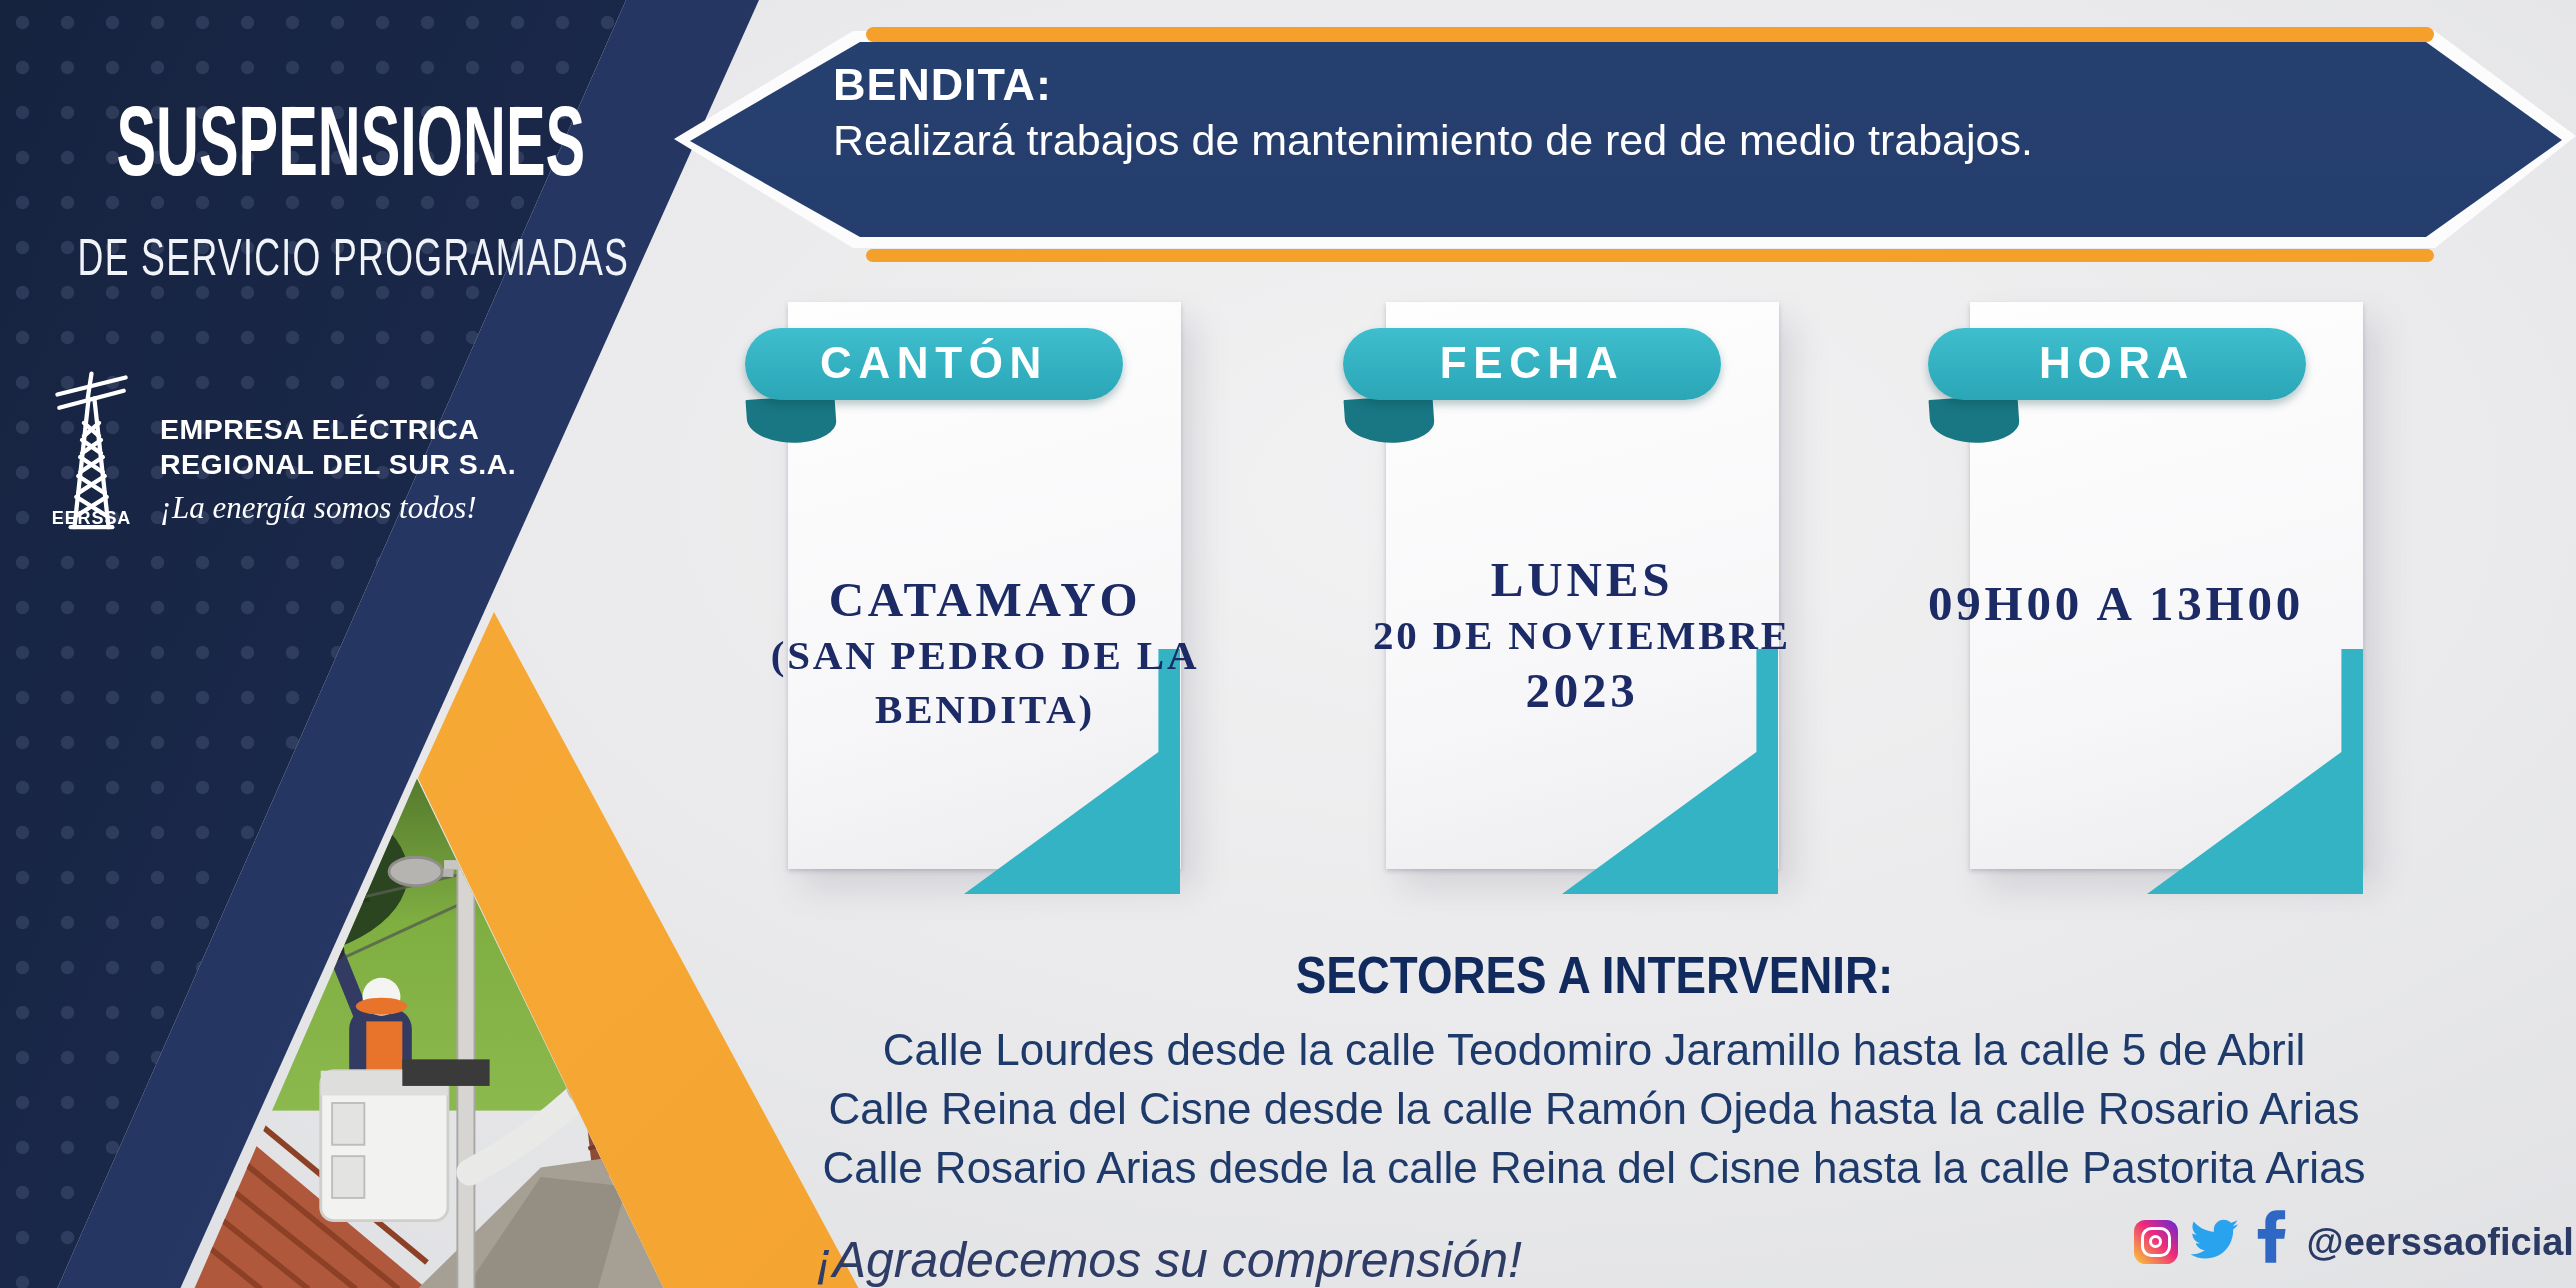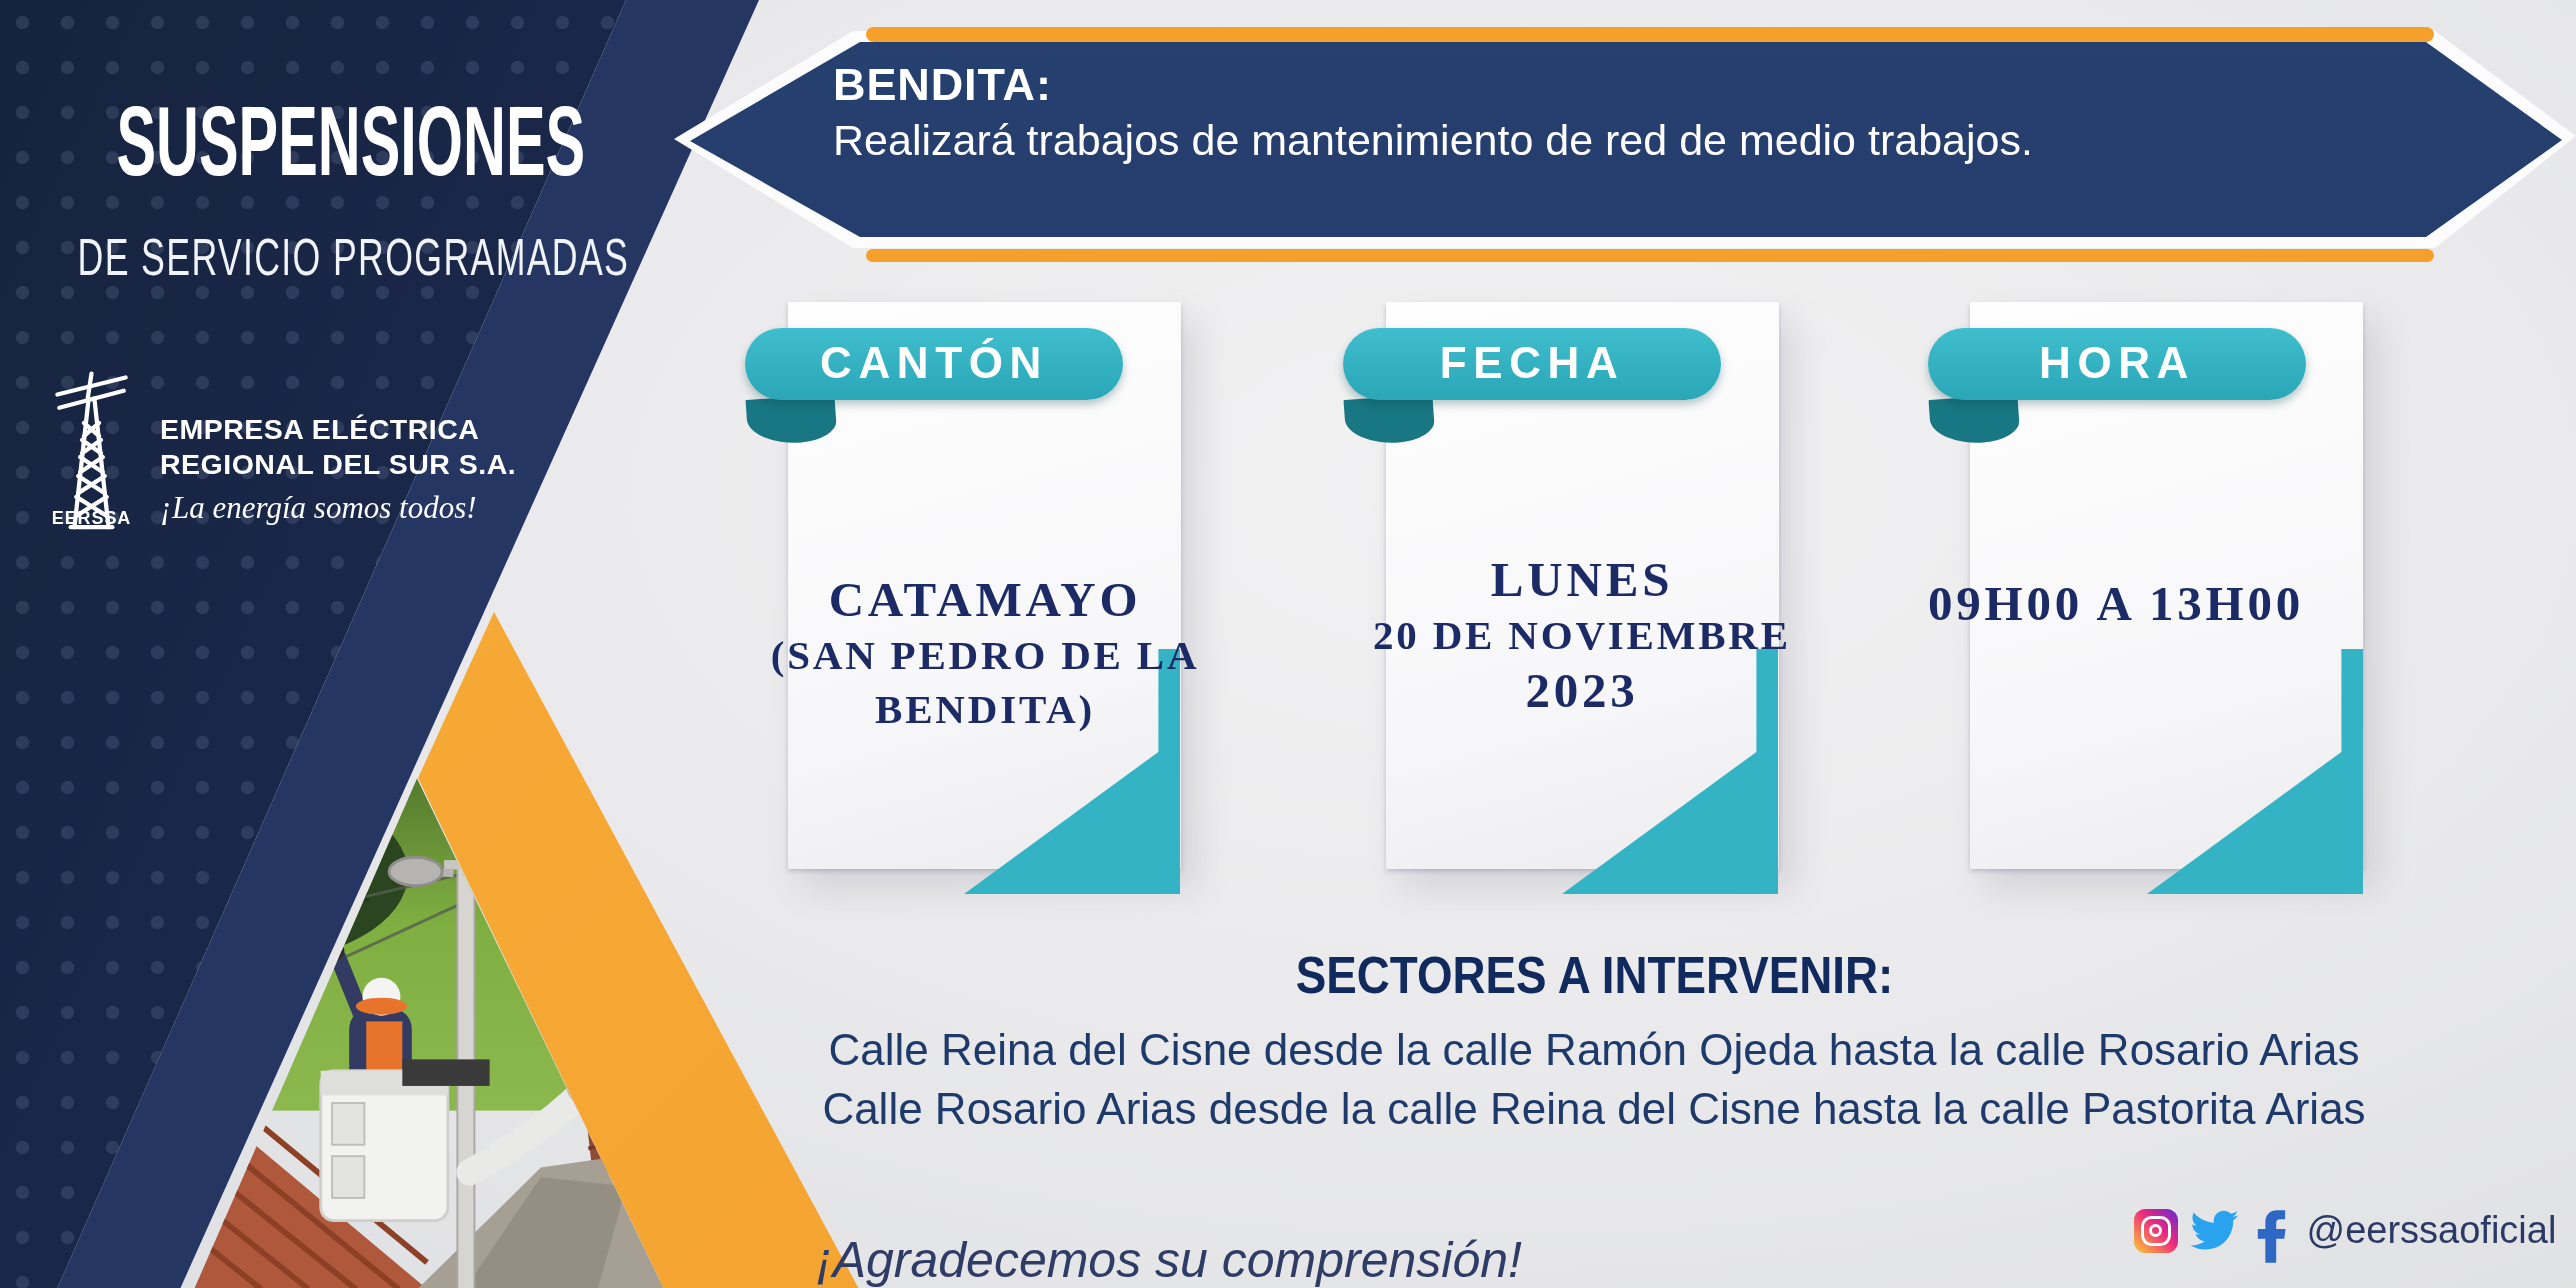--- a/index.html
+++ b/index.html
@@ -118,21 +118,21 @@
     transform:scaleX(.88); transform-origin:50% 50%; white-space:nowrap;
   }
   .sect-lines{margin-top:15px; color:#1d3a6b; font-size:44px; line-height:59px;}
   .sect-lines div{white-space:nowrap;}
 
   
   .thanks{
     left:816px; top:1200px; color:#2e3c66; font-size:50px;
     font-style:italic; white-space:nowrap;margin-top:31px;
   }
-  .social{left:2134px; top:1209px; display:flex; align-items:flex-start; gap:12px;}
+  .social{left:2134px; top:1209px; display:flex; align-items:flex-end; gap:12px;font-weight:bold;}
   .ig{width:44px;height:44px;border-radius:11.4px;position:relative;
       background:linear-gradient(45deg,#f9ce34 0%,#ee2a7b 55%,#6228d7 100%);}
   .ig-in{position:absolute;inset:6.6px;border:3.8px solid #fff;border-radius:10.4px;}
   .ig-lens{position:absolute;left:15px;top:15px;width:13.3px;height:13.3px;border:3.8px solid #fff;border-radius:50%;box-sizing:border-box;}
   .handle{color:#2b3a64;font-size:38px;margin-left:7.6px;white-space:nowrap;}
 
   svg{display:block;}
 </style>
 </head>
 <body>
@@ -263,20 +263,21 @@
   <div class="med">20 DE NOVIEMBRE</div>
   <div class="big">2023</div>
 </div>
 <div class="abs cardtext t3">
   <div class="big">09H00 A 13H00</div>
 </div>
 
 <div class="abs sectors">
   <div class="sect-head">SECTORES A INTERVENIR:</div>
   <div class="sect-lines">
+    <div>Calle Lourdes desde la calle Teodomiro Jaramillo hasta la calle 5 de Abril</div>
     <div>Calle Reina del Cisne desde la calle Ramón Ojeda hasta la calle Rosario Arias</div>
     <div>Calle Rosario Arias desde la calle Reina del Cisne hasta la calle Pastorita Arias</div>
   </div>
 </div>
 
 <div class="abs thanks">¡Agradecemos su comprensión!</div>
 
 <div class="abs social">
   <div class="ig">
     <div class="ig-in"></div>

